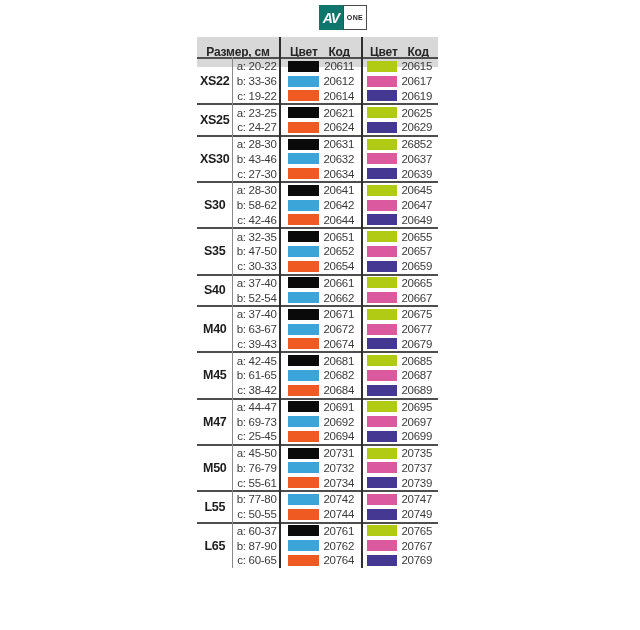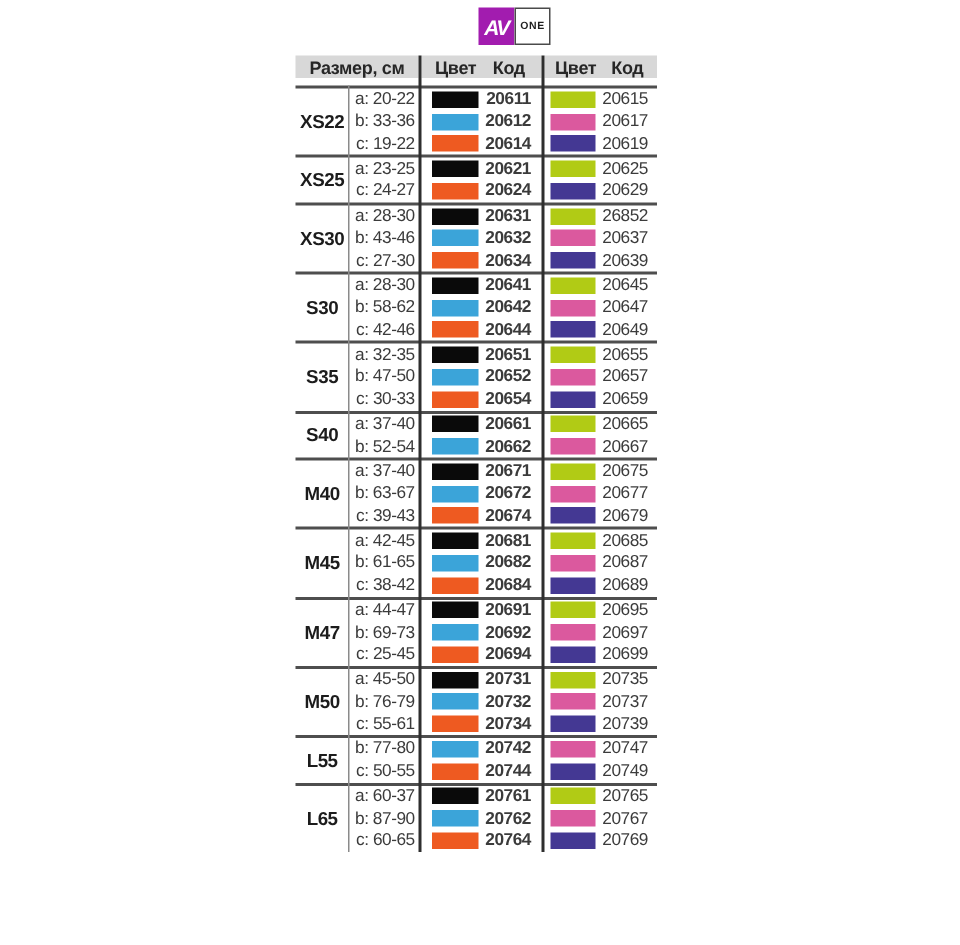--- a/index.html
+++ b/index.html
@@ -3,50 +3,50 @@
 <meta charset="utf-8">
 <style>
   html,body{margin:0;padding:0;}
   .page{
     position:relative;width:640px;height:630px;background:#ffffff;overflow:hidden;
     font-family:"Liberation Sans",sans-serif;color:#3b3b3b;
   }
   
   .logo{position:absolute;left:319px;top:5px;height:25px;display:flex;}
   .logo-av{
-    width:24px;height:25px;background:#a21caf;color:#ffffff;
+    width:24px;height:25px;background:#0f766e;color:#ffffff;
     font-weight:bold;font-style:italic;font-size:14px;letter-spacing:-1px;
     display:flex;align-items:center;justify-content:center;
   }
   .logo-one{
     width:22px;height:23px;background:#ffffff;border:1px solid #4a4a4a;
     color:#1e1e1e;font-size:7px;font-weight:bold;letter-spacing:.4px;
     display:flex;align-items:center;justify-content:center;
   }
   
   .size-table{position:absolute;left:197px;top:37px;width:241px;}
   .thead{display:flex;height:19px;margin-bottom:1px;}
   .hcell{
     background:#d8d8d8;font-weight:bold;font-size:12px;color:#262626;
-    display:flex;align-items:center;letter-spacing:-.2px;box-sizing:border-box;height:15px;
+    display:flex;align-items:center;letter-spacing:-.2px;box-sizing:border-box;height:30px;
   }
   .h-size{width:82px;justify-content:center;margin-right:2px;}
   .h-pair1{width:80px;justify-content:space-between;padding:0 11px 0 9px;margin-right:2px;}
   .h-pair2{width:75px;justify-content:space-between;padding:0 9px 0 7px;}
   .tbody{position:relative;}
   .group{display:flex;border-top:2px solid #4e4e4e;}
   .size-cell{
     width:35.5px;display:flex;align-items:center;justify-content:center;
     font-weight:bold;font-size:12.5px;color:#1c1c1c;letter-spacing:-.3px;
   }
   .rows{flex:1;}
   .row{display:flex;height:14.75px;align-items:center;font-size:11.5px;letter-spacing:-.3px;}
   .meas{width:47px;text-align:right;padding-right:3px;box-sizing:border-box;white-space:nowrap;}
   .cpair{display:flex;align-items:center;box-sizing:border-box;}
-  .c1{width:81.5px;font-weight:bold;}
+  .c1{width:81.5px;}
   .c2{width:75px;}
   .swatch{height:11px;flex:none;}
   .c1 .swatch{width:31px;margin-left:8px;}
   .c2 .swatch{width:30px;margin-left:6px;}
   .code{flex:1;text-align:right;}
   .c1 .code{padding-right:7px;}
   .c2 .code{padding-right:4px;}
   
   .vline{position:absolute;top:0;width:1.5px;background:#2e2e2e;}
   .vline-b{left:82.2px;height:100%;}

